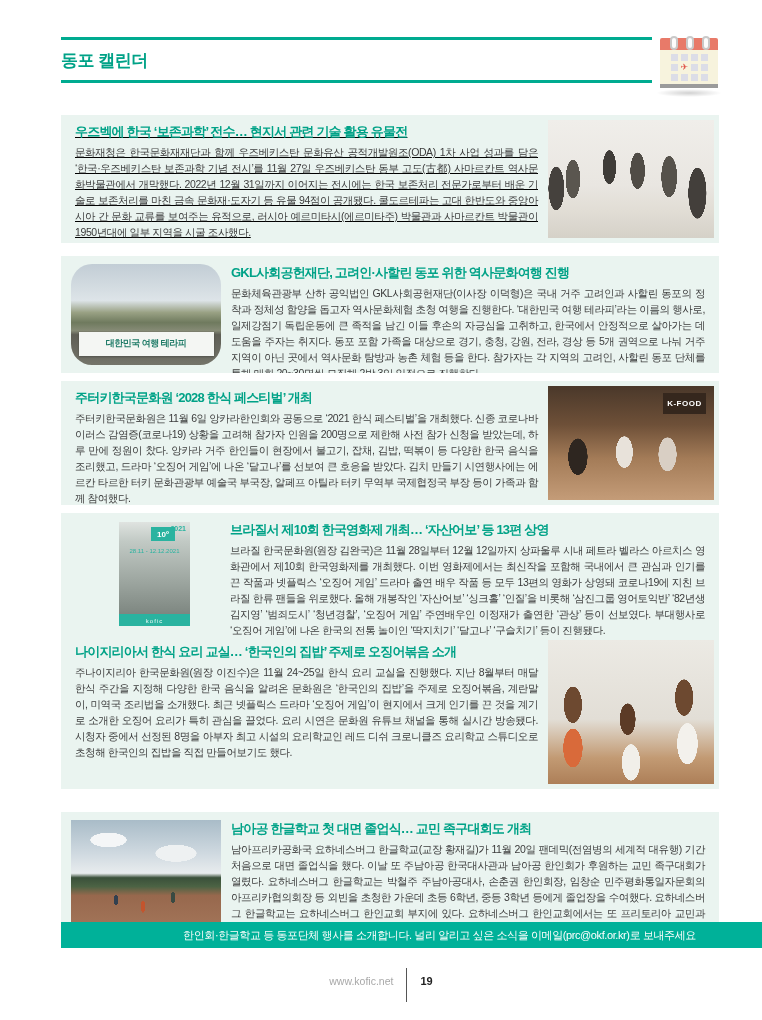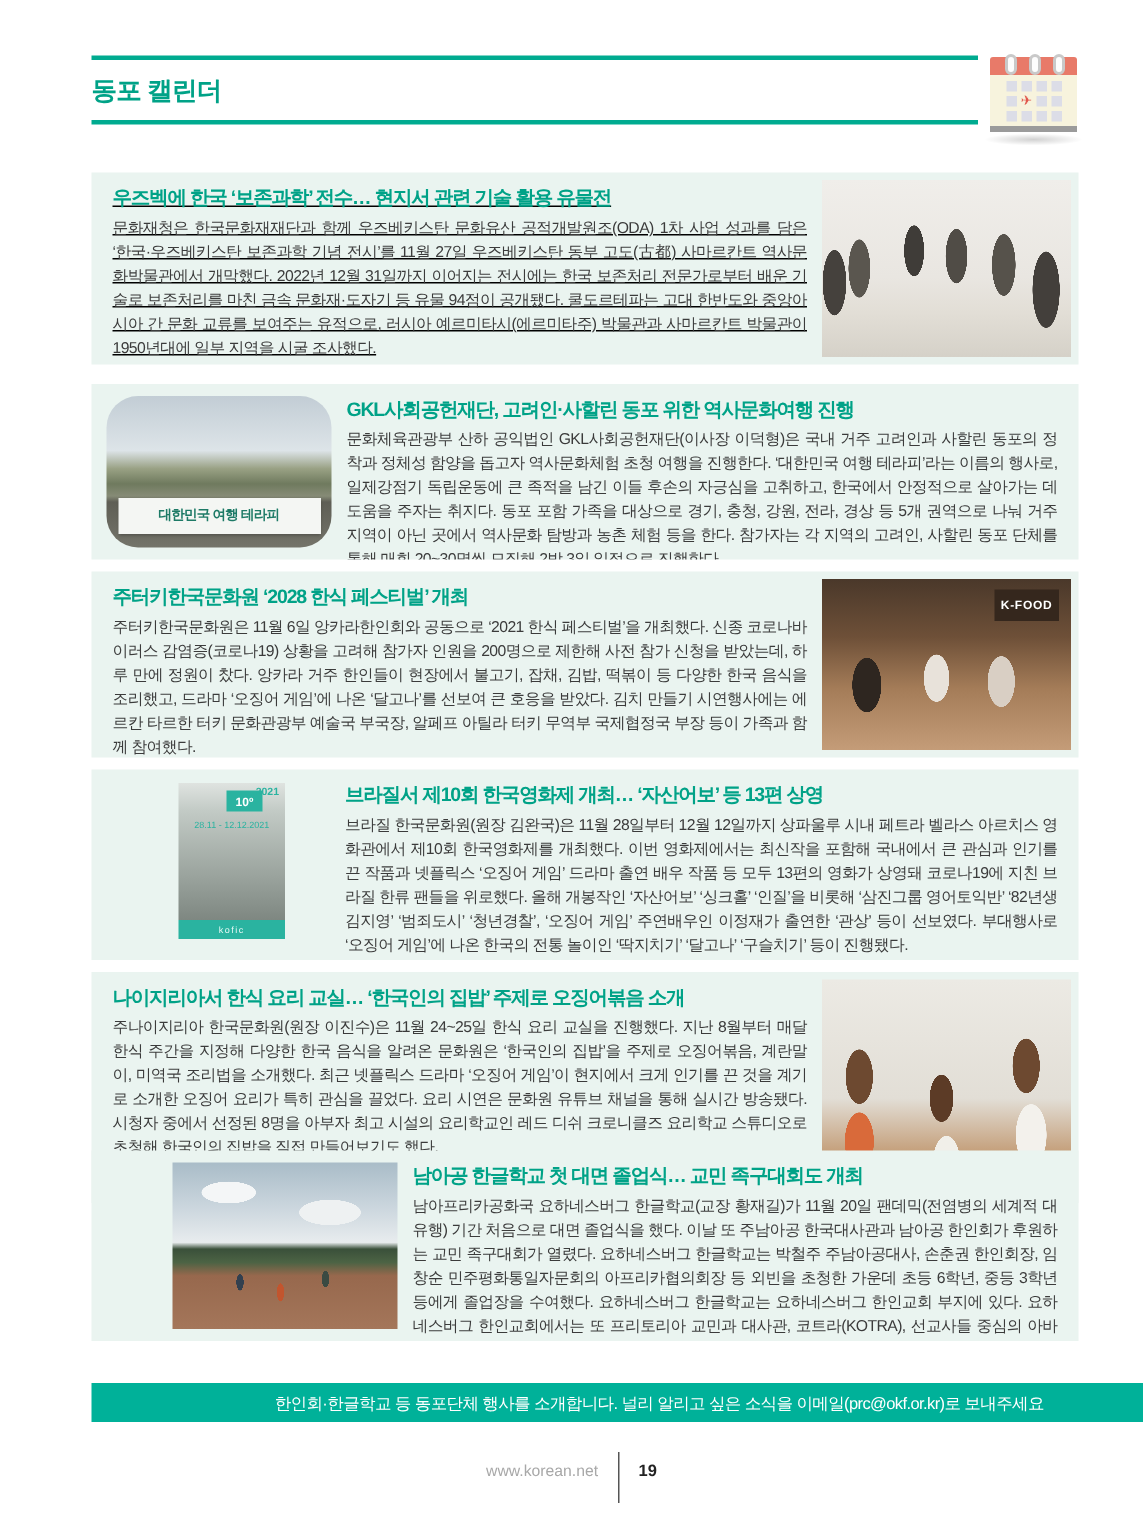--- a/index.html
+++ b/index.html
@@ -31,22 +31,22 @@
   .cal-bottom{position:absolute;top:50px;left:0;right:0;height:4px;background:#9b9b9b;}
   .cal-shadow{position:absolute;top:55px;left:-4px;right:-4px;height:8px;
     background:radial-gradient(ellipse at 50% 50%, rgba(0,0,0,0.18) 0%, rgba(0,0,0,0) 70%);}
 
   
   .box{position:absolute;left:61px;width:658px;background:#eaf4f0;display:flex;box-sizing:border-box;overflow:hidden;}
   .b1{top:115px;height:128px;text-decoration:underline;}
   .b2{top:256px;height:117px;}
   .b3{top:381px;height:124px;}
   .b4{top:513px;height:127px;}
-  .b5{top:648px;height:154px;justify-content:flex-end;}
-  .b6{top:767px;height:127px;padding-left:44px;}
+  .b5{top:635px;height:154px;justify-content:flex-end;}
+  .b6{top:812px;height:127px;}
 
   .text{flex:1;padding:7px 10px 5px 14px;box-sizing:border-box;overflow:hidden;}
   .img-left .text{padding:7px 14px 5px 0;}
   .title{margin:0 0 3px 0;font-size:13px;font-weight:bold;color:#00a287;letter-spacing:-0.8px;line-height:19px;}
   .bodytext{margin:0;font-size:10.5px;color:#3b3b3b;line-height:16px;text-align:justify;letter-spacing:-0.4px;word-break:break-all;}
 
   .photo{position:relative;flex:none;overflow:hidden;}
   .img-right .photo{width:166px;margin:5px 5px 5px 0;height:auto;}
   .img-left  .photo{width:150px;margin:8px 10px 8px 10px;}
 
@@ -192,18 +192,18 @@
       <h2 class="title">남아공 한글학교 첫 대면 졸업식… 교민 족구대회도 개최</h2>
       <p class="bodytext">남아프리카공화국 요하네스버그 한글학교(교장 황재길)가 11월 20일 팬데믹(전염병의 세계적 대유행) 기간 처음으로 대면 졸업식을 했다. 이날 또 주남아공 한국대사관과 남아공 한인회가 후원하는 교민 족구대회가 열렸다. 요하네스버그 한글학교는 박철주 주남아공대사, 손춘권 한인회장, 임창순 민주평화통일자문회의 아프리카협의회장 등 외빈을 초청한 가운데 초등 6학년, 중등 3학년 등에게 졸업장을 수여했다. 요하네스버그 한글학교는 요하네스버그 한인교회 부지에 있다. 요하네스버그 한인교회에서는 또 프리토리아 교민과 대사관, 코트라(KOTRA), 선교사들 중심의 아바신학교 등 5개팀이 모여 족구를 즐겼다.</p>
     </div>
   </section>
 
   <div class="notice">
     <span>한인회·한글학교 등 동포단체 행사를 소개합니다. 널리 알리고 싶은 소식을 이메일(prc@okf.or.kr)로 보내주세요</span>
   </div>
 
   <div class="footer">
-    <span class="site">www.korean.net</span>
+    <span class="site">www.kofic.net</span>
     <span class="vdiv"></span>
     <span class="pnum">19</span>
   </div>
 
 </div>
 
 </body></html>

